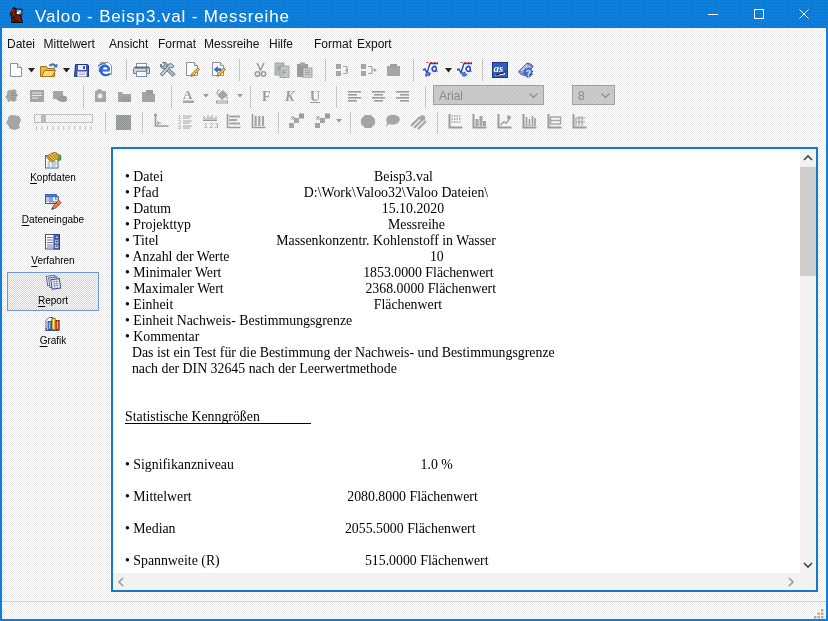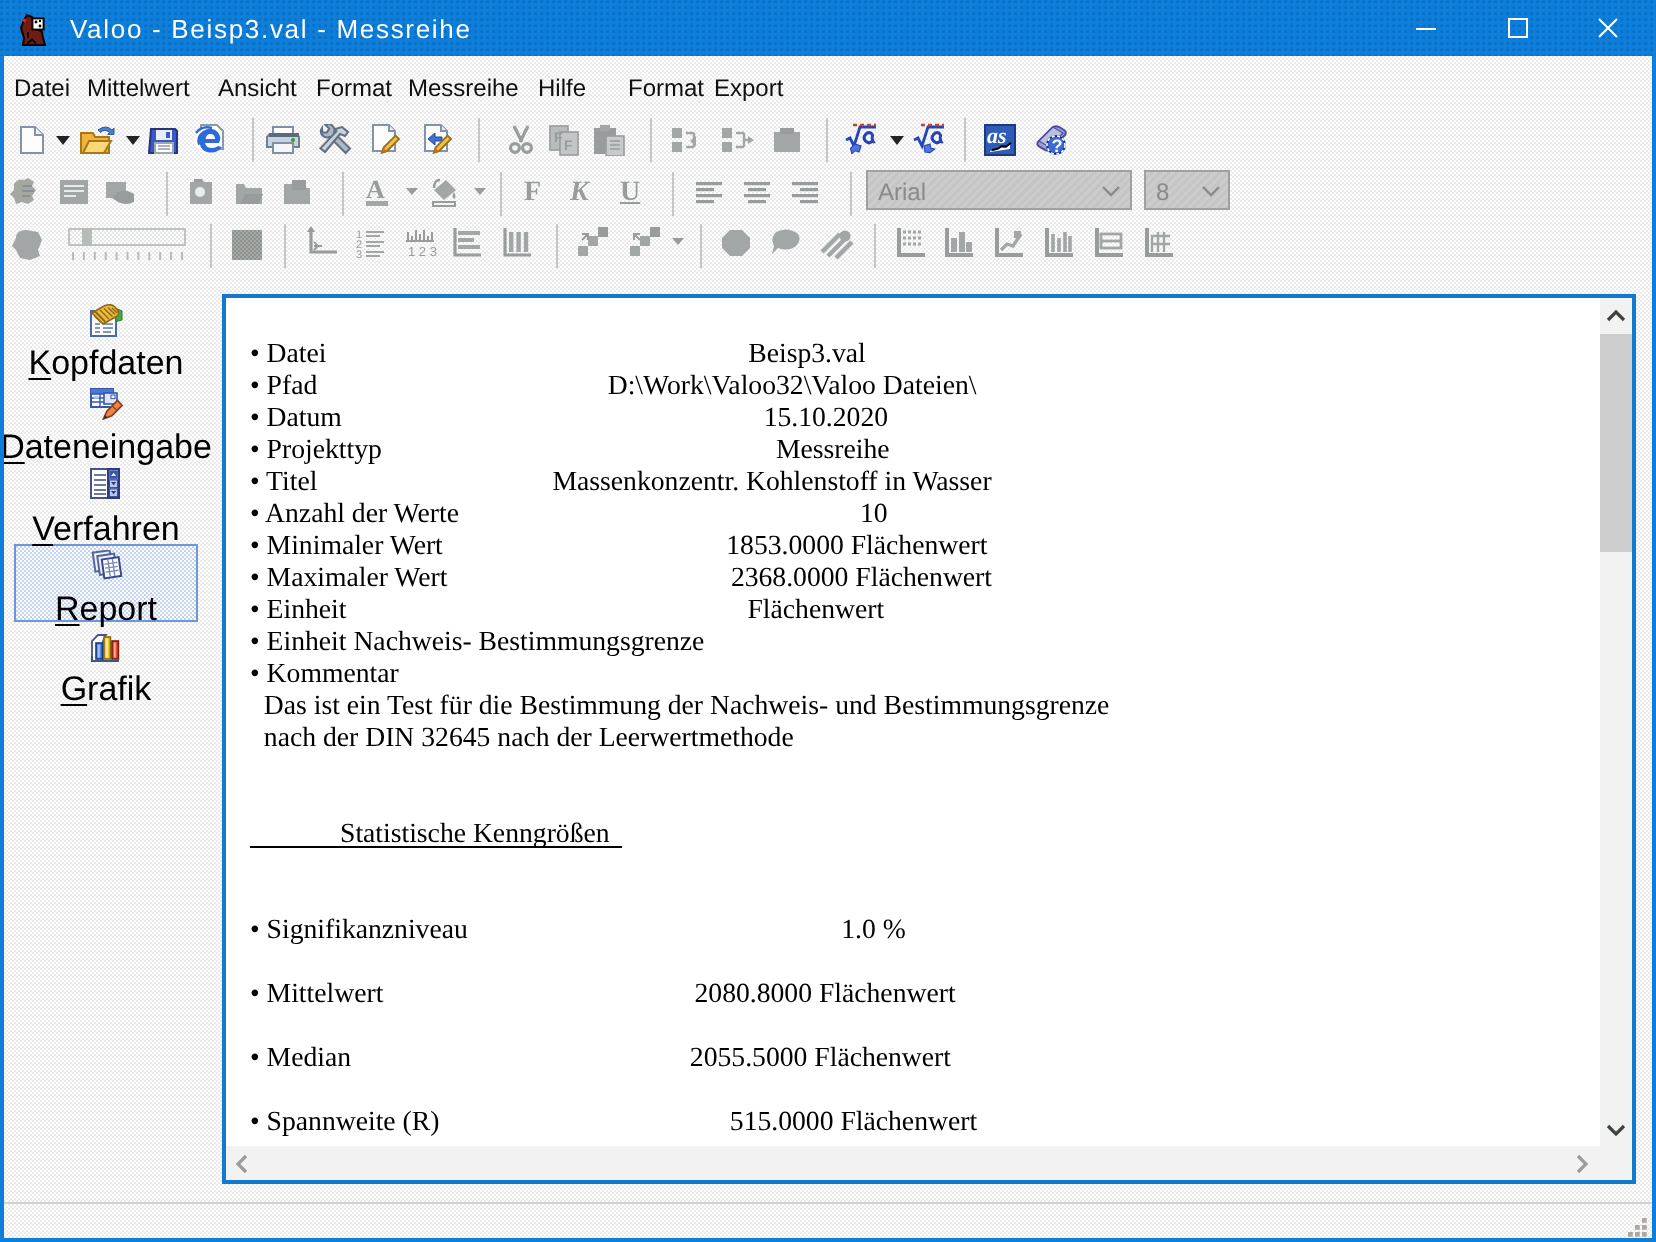--- a/index.html
+++ b/index.html
@@ -4,37 +4,37 @@
 * { margin:0; padding:0; box-sizing:border-box; }
 html,body { width:828px; height:621px; overflow:hidden; }
 body { position:relative; font-family:"Liberation Sans", sans-serif;
   background-image: conic-gradient(#fff 25%, #ebebeb 0 50%, #fff 0 75%, #ebebeb 0);
   background-size: 2px 2px; }
 .abs { position:absolute; }
 #titlebar { left:0; top:0; width:828px; height:28px;
   background-color:#0d7ed9;
   background-image: radial-gradient(circle at 0.8px 0.8px, #0a6fc4 22%, transparent 24%);
   background-size:3px 3px; }
-#titletext { left:35px; top:7px; color:#fff; font-size:13px; letter-spacing:0.85px; }
+#titletext { left:35px; top:7px; color:#fff; font-size:17px; letter-spacing:0.85px; }
 .menuitem { top:37px; font-size:12px; color:#101010; }
 .sep { width:1px; background:#c6c6c6; }
 .vsep1 { top:59px; height:22px; }
 .vsep2 { top:86px; height:22px; }
 .vsep3 { top:112px; height:22px; }
 #panel { left:111px; top:147px; width:707px; height:445px; border:2px solid #1279cc; background:#fff; }
-#report u { text-decoration:none;margin-left:45px; }
+#report u { text-decoration:none; }
 #report { position:absolute; left:125px; top:169px; font-family:Liberation Serif, serif;
   font-size:13.84px; line-height:16px; color:#000; white-space:pre; }
 #vsb { left:800px; top:149px; width:16px; height:424px; background:#f2f2f2; }
 #vthumb { left:800px; top:167px; width:16px; height:109px; background:#cdcdcd; }
 #hsb { left:113px; top:573px; width:687px; height:17px; background:#f2f2f2; }
 #corner { left:800px; top:573px; width:16px; height:17px; background:#f2f2f2; }
 #statusline { left:0; top:601px; width:828px; height:1px; background:#d2d2d2; }
 .winborder { background:#0d7ed9; }
-.sidelabel { width:106px; left:0; text-align:center; font-size:17px; color:#000; }
+.sidelabel { width:106px; left:0; text-align:center; font-size:10px; color:#000; }
 .sidelabel u { text-decoration-thickness:1px; text-underline-offset:1.5px; }
 #selbox { left:7px; top:272px; width:92px; height:39px; border:1px solid #6f96d8;
   background-image: conic-gradient(#fff 25%, #c3d4f1 0 50%, #fff 0 75%, #c3d4f1 0);
   background-size:2px 2px; }
 .gr { color:#a2a6a6; }
 </style></head><body>
 
 <div id="titlebar" class="abs"></div>
 <svg class="abs" style="left:9px;top:6px" width="16" height="17" viewBox="0 0 16 17">
 <path d="M3 4 l1.5 -2.5 l2.5 1 l1 2 l-0.5 2.5 l4.5 3 l0.5 3 l1 3.5 l-11 0 l0.5 -3.5 l-1.5 -5 z" fill="#6e1d12" stroke="#100" stroke-width="1"></path>
@@ -237,21 +237,21 @@
     <rect x="1" y="3" width="13" height="1.6" fill="#989c9c"></rect>
     <rect x="5" y="6" width="9" height="1.6" fill="#989c9c"></rect>
     <rect x="1" y="9" width="13" height="1.6" fill="#989c9c"></rect>
     <rect x="5" y="12" width="9" height="1.6" fill="#989c9c"></rect>
   </svg>
 <div class="abs sep vsep2" style="left:83px"></div>
 <div class="abs sep vsep2" style="left:171px"></div>
 <div class="abs sep vsep2" style="left:250px"></div>
 <div class="abs sep vsep2" style="left:336px"></div>
 <div class="abs sep vsep2" style="left:425px"></div>
-<div class="abs" style="left:433px;top:85px;width:133px;height:20px;border:1px solid #a0a0a0;
+<div class="abs" style="left:433px;top:85px;width:111px;height:20px;border:1px solid #a0a0a0;
 background-image:repeating-linear-gradient(135deg,#cccccc 0 1.5px,#c5c5c5 1.5px 3px);">
 <span style="position:absolute;left:5px;top:3px;font-size:12px;color:#8a8a8a">Arial</span>
 <svg style="position:absolute;right:5px;top:7px" width="9" height="6" viewBox="0 0 9 6">
       <path d="M0.5 0.5 l4 4 l4 -4" stroke="#8a8a8a" stroke-width="1.2" fill="none"></path>
     </svg>
   </div>
 <div class="abs" style="left:572px;top:85px;width:43px;height:20px;border:1px solid #a0a0a0;
 background-image:repeating-linear-gradient(135deg,#cccccc 0 1.5px,#c5c5c5 1.5px 3px);">
 <span style="position:absolute;left:5px;top:3px;font-size:12px;color:#8a8a8a">8</span>
 <svg style="position:absolute;right:4px;top:7px" width="9" height="6" viewBox="0 0 9 6">

